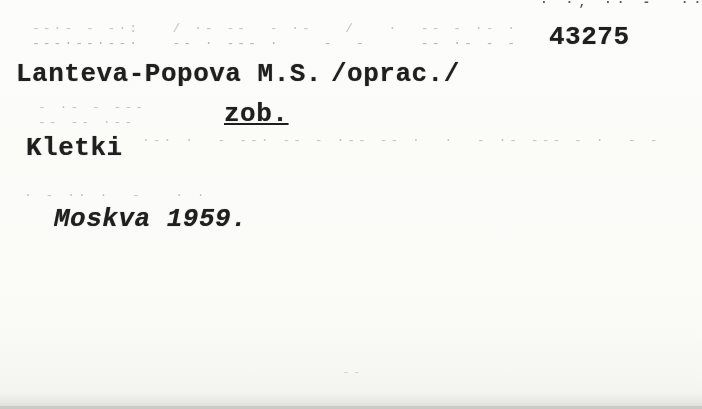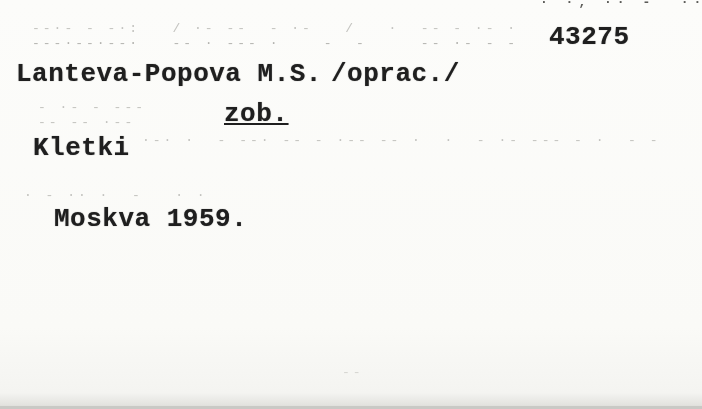--- a/index.html
+++ b/index.html
@@ -67,25 +67,25 @@
   <div class="type" style="left:549px; top:24px;text-align:right;">43275</div>
 
   <div class="type" style="left:331px; top:61px;">/oprac./</div>
   <div class="type" style="left:16px; top:61px;">Lanteva-Popova M.S.</div>
 
   <div class="ghost" style="left:38px; top:101px;">- ·- - ---</div>
   <div class="ghost" style="left:38px; top:116px;">-- -- ·--</div>
 
   <div class="type" style="left:224px; top:101px;text-decoration:underline;">zob.</div>
 
-  <div class="type" style="left:33px; top:135px;">Kletki</div>
+  <div class="type" style="left:26px; top:135px;">Kletki</div>
   <div class="ghost" style="left:142px; top:134px;">·-· ·  - --· -- - ·-- -- ·  ·  - ·- --- - ·  - -</div>
 
 
   <div class="ghost" style="left:24px; top:189px;">· - ·· ·  -   · ·</div>
 
-  <div class="type" style="left:54px; top:206px;">Moskva 1959.</div>
+  <div class="type" style="left:54px; top:206px;font-style:italic;">Moskva 1959.</div>
 
   <div class="ghost" style="left:342px; top:366px; color:#d4d4d0;">--</div>
 
   <div class="bottom-edge"></div>
 
 </div>
 
 </body></html>

